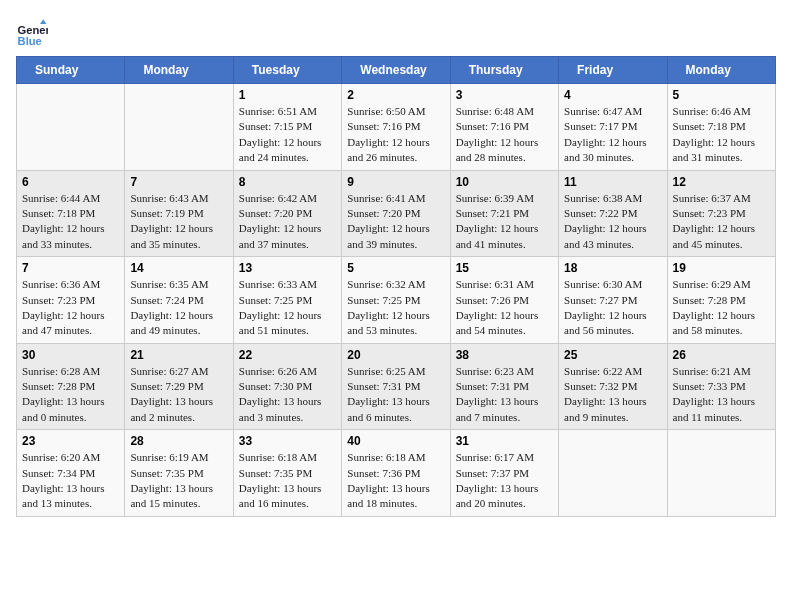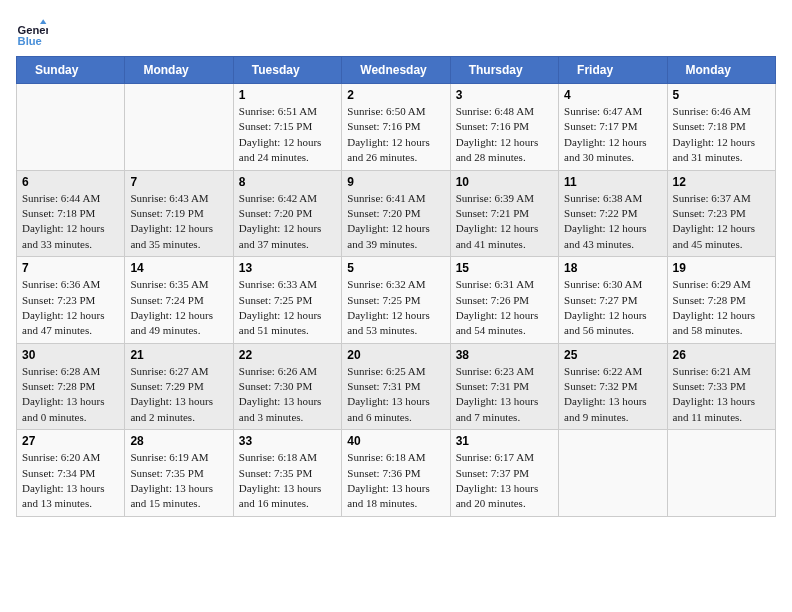--- a/index.html
+++ b/index.html
@@ -217,21 +217,21 @@
             <span class="day-number">25</span>
             <div class="day-info">Sunrise: 6:22 AM<br>Sunset: 7:32 PM<br>Daylight: 13 hours and 9 minutes.</div>
           </td>
           <td>
             <span class="day-number">26</span>
             <div class="day-info">Sunrise: 6:21 AM<br>Sunset: 7:33 PM<br>Daylight: 13 hours and 11 minutes.</div>
           </td>
         </tr>
         <tr>
           <td>
-            <span class="day-number">27</span>
+            <span class="day-number">23</span>
             <div class="day-info">Sunrise: 6:20 AM<br>Sunset: 7:34 PM<br>Daylight: 13 hours and 13 minutes.</div>
           </td>
           <td>
             <span class="day-number">28</span>
             <div class="day-info">Sunrise: 6:19 AM<br>Sunset: 7:35 PM<br>Daylight: 13 hours and 15 minutes.</div>
           </td>
           <td>
             <span class="day-number">33</span>
             <div class="day-info">Sunrise: 6:18 AM<br>Sunset: 7:35 PM<br>Daylight: 13 hours and 16 minutes.</div>
           </td>

